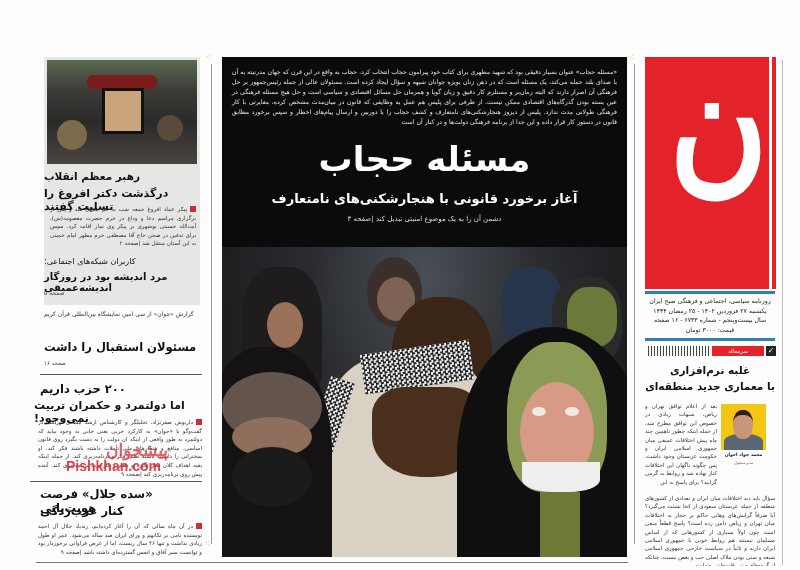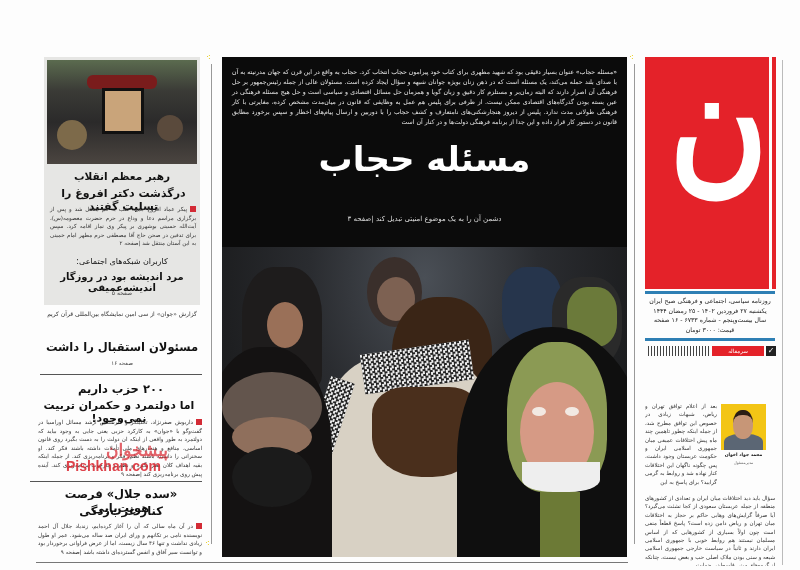--- a/index.html
+++ b/index.html
@@ -11,21 +11,21 @@
   .page { position:absolute; left:0; top:0; width:800px; height:570px; }
 
   
   .left-col { left:44px; top:57px; width:156px; height:248px; background:#e6e6e4; }
   .left-photo { left:47px; top:60px; width:150px; height:104px; overflow:hidden;
     background: linear-gradient(180deg,#5b6b4f 0%,#3a3a36 30%,#2b2a2a 60%,#4b4540 100%); }
   .left-photo .fg1 { position:absolute; left:55px; top:28px; width:36px; height:40px; background:#c9a47a; border:3px solid #111; }
   .left-photo .fg2 { position:absolute; left:40px; top:15px; width:70px; height:14px; background:#7a1c1c; border-radius:6px; }
   .left-photo .fg3 { position:absolute; left:10px; top:60px; width:30px; height:30px; background:#7d6a4a; border-radius:50%; }
   .left-photo .fg4 { position:absolute; left:110px; top:55px; width:26px; height:26px; background:#5a4a3c; border-radius:50%; }
-  .lc-text { font-family:"DejaVu Sans", sans-serif; color:#111; text-align:center; }
+  .lc-text { font-family:"DejaVu Sans", sans-serif; color:#111; text-align:left; }
   .h-small { font-size:10.5px; font-weight:bold; }
   .h-med { font-size:11.5px; font-weight:bold; }
   .body-tiny { font-size:5.6px; line-height:8.6px; color:#333; text-align:justify; }
   .redsq { display:inline-block; width:6px; height:6px; background:#d32b35; margin-left:3px; vertical-align:middle; }
 
   .hr { position:absolute; height:1px; background:#555; }
 
   
   .center { left:222px; top:57px; width:405px; height:500px; background:#0b0b0b; overflow:hidden; }
   .lead { position:absolute; left:10px; top:10px; width:385px; color:#e8e8e8; font-size:6.2px; line-height:10px; text-align:justify; }
@@ -101,20 +101,21 @@
   <div class="watermark">Pishkhan.com</div>
   <div class="hr" style="left:30px;top:481px;width:172px;"></div>
 
   <div class="abs lc-text h-med" style="left:40px;top:487px;width:162px;">«سده جلال» فرصت هویت‌یابی</div>
   <div class="abs lc-text h-med" style="left:40px;top:504px;width:162px;">کنار غرب‌زدگی</div>
   <div class="abs body-tiny" style="left:38px;top:522px;width:164px;height:36px;overflow:hidden;"><span class="redsq"></span><span>در آن ماه سالی که آن را آغاز کرده‌ایم، زندیاد جلال آل احمد نویسنده نامی بر تکانهم و ورای ایران صد ساله می‌شود. عمر او طول زیادی نداشت و تنها ۴۶ سال زیست، اما از عرض فراوانی برخوردار بود و توانست سیر آفاق و انفس گسترده‌ای داشته باشد |صفحه ۹</span></div>
 
   <div class="abs center">
     <div class="lead">«مسئله حجاب» عنوان بسیار دقیقی بود که شهید مطهری برای کتاب خود پیرامون حجاب انتخاب کرد. حجاب به واقع در این قرن که جهان مدرنیته به آن با صدای بلند حمله می‌کند، یک مسئله است که در ذهن زنان بویژه جوانان شبهه و سؤال ایجاد کرده است. مسئولان عالی از جمله رئیس‌جمهور بر حل فرهنگی آن اصرار دارند که البته زمان‌بر و مستلزم کار دقیق و زبان گویا و همزمان حل مسائل اقتصادی و سیاسی است و حل هیچ مسئله فرهنگی در عین بسته بودن گذرگاه‌های اقتصادی ممکن نیست. از طرفی برای پلیس هم عمل به وظایفی که قانون در میان‌مدت مشخص کرده، مغایرتی با کار فرهنگی طولانی مدت ندارد. پلیس از دیروز هنجارشکنی‌های نامتعارف و کشف حجاب را با دوربین و ارسال پیام‌های اخطار و سپس برخورد مطابق قانون در دستور کار قرار داده و این جدا از برنامه فرهنگی دولت‌ها و در کنار آن است</div>
     <div class="main-title">مسئله حجاب</div>
+    <div class="subtitle">آغاز برخورد قانونی با هنجارشکنی‌های نامتعارف</div>
     <div class="subline">
       <div>دشمن آن را به یک موضوع امنیتی تبدیل کند |صفحه ۳</div>
     </div>
     <div class="photo">
 
       <div class="ph" style="left:20px;top:20px;width:80px;height:120px;background:#1e1c1c;border-radius:40% 40% 10% 10%;"></div>
       <div class="ph" style="left:45px;top:55px;width:36px;height:46px;background:#9a7058;"></div>
       <div class="ph" style="left:145px;top:10px;width:55px;height:70px;background:#3a2f2b;"></div>
       <div class="ph" style="left:155px;top:30px;width:38px;height:44px;background:#7d6152;"></div>
       <div class="ph" style="left:280px;top:20px;width:60px;height:80px;background:#26354c;border-radius:40%;"></div>
@@ -156,20 +157,24 @@
     <div>قیمت: ۳۰۰۰ تومان</div>
   </div>
   <div class="blue-rule" style="top:338px;"></div>
 
   <div class="abs section-bar">
     <div class="stripes"></div>
     <div class="red">سرمقاله</div>
     <div class="icon">✓</div>
   </div>
 
+  <div class="abs edit-title">
+    <div>غلبه نرم‌افزاری</div>
+    <div>با معماری جدید منطقه‌ای</div>
+  </div>
 
   <div class="abs author-photo">
     <div class="suit"></div>
       <div class="head"></div>
   </div>
   <div class="abs author-name">محمد جواد اخوان</div>
   <div class="abs author-role">مدیرمسئول</div>
 
   <div class="abs col-text" style="left:645px;top:402px;width:72px;height:96px;overflow:hidden;">بعد از اعلام توافق تهران و ریاض، شبهات زیادی در خصوص این توافق مطرح شد، از جمله اینکه چطور تاهمین چند ماه پیش اختلافات عمیقی میان جمهوری اسلامی ایران و حکومت عربستان وجود داشت، پس چگونه ناگهان این اختلافات کنار نهاده شد و روابط به گرمی گرایید؟ برای پاسخ به این</div>
   <div class="abs col-text" style="left:645px;top:494px;width:130px;height:72px;overflow:hidden;">سؤال باید دید اختلافات میان ایران و تعدادی از کشورهای منطقه از جمله عربستان سعودی از کجا نشئت می‌گیرد؟ آیا صرفاً گرایش‌های وهابی حاکم بر حجاز به اختلافات میان تهران و ریاض دامن زده است؟ پاسخ قطعاً منفی است چون اولاً بسیاری از کشورهایی که از اساس مسلمان نیستند هم روابط خوبی با جمهوری اسلامی ایران دارند و ثانیاً در سیاست خارجی جمهوری اسلامی شیعه و سنی بودن ملاک اصلی حب و بغض نیست، چنانکه از گروه‌های سنی فلسطینی حمایت</div>

